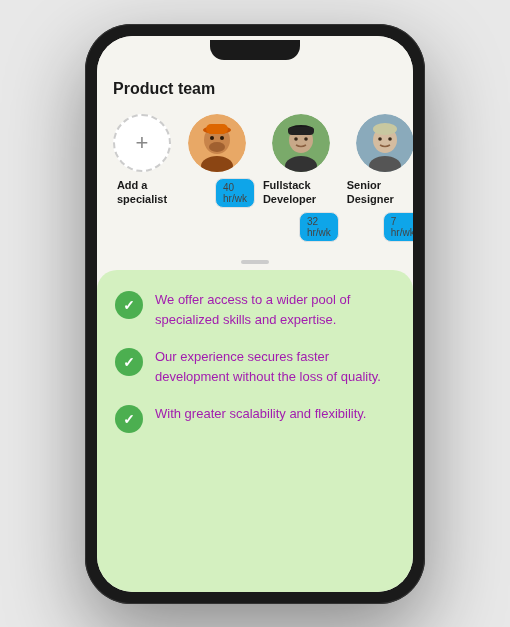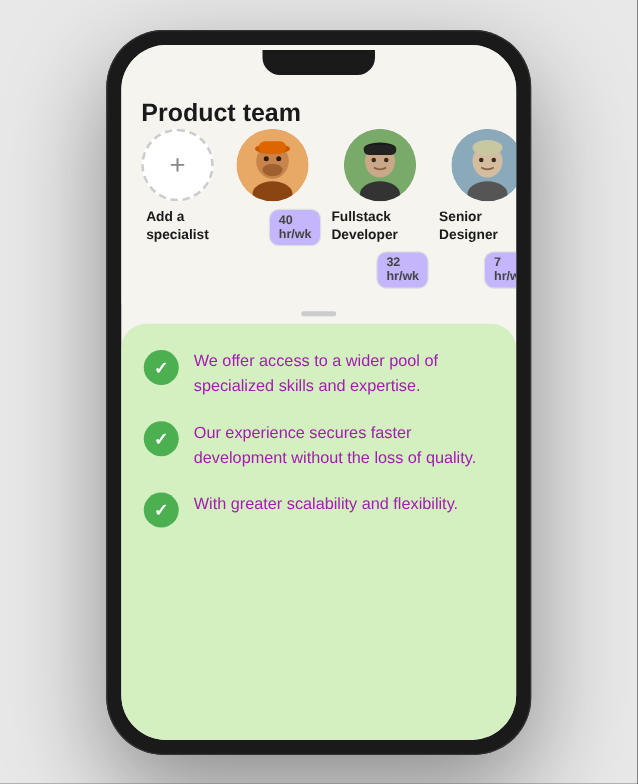--- a/index.html
+++ b/index.html
@@ -58,24 +58,24 @@
       overflow: hidden;
     }
 
     .team-section {
       background: #f5f4ef;
       padding: 16px 16px 12px;
       flex-shrink: 0;
     }
 
     .team-title {
-      font-size: 20px;
+      font-size: 16px;
       font-weight: 800;
       color: #1a1a1a;
-      margin-bottom: 0;
+      margin-bottom: 16px;
     }
 
     .team-members {
       display: flex;
       gap: 8px;
       align-items: flex-start;
     }
 
     .member-item {
       display: flex;
@@ -106,27 +106,27 @@
 
     .member-name {
       font-size: 11px;
       font-weight: 600;
       color: #1a1a1a;
       text-align: left;
       line-height: 1.3;
     }
 
     .rate-badge {
-      background: #c4b5fd;
+      background: #0ea5e9;
       border: 1px solid #e0e0e0;
       border-radius: 8px;
       padding: 3px 7px;
       font-size: 10px;
       color: #444;
-      font-weight: 700;
+      font-weight: 400;
       margin-left: 36px;
     }
 
     .scroll-indicator {
       display: flex;
       justify-content: center;
       padding: 6px 0;
       flex-shrink: 0;
     }
 

